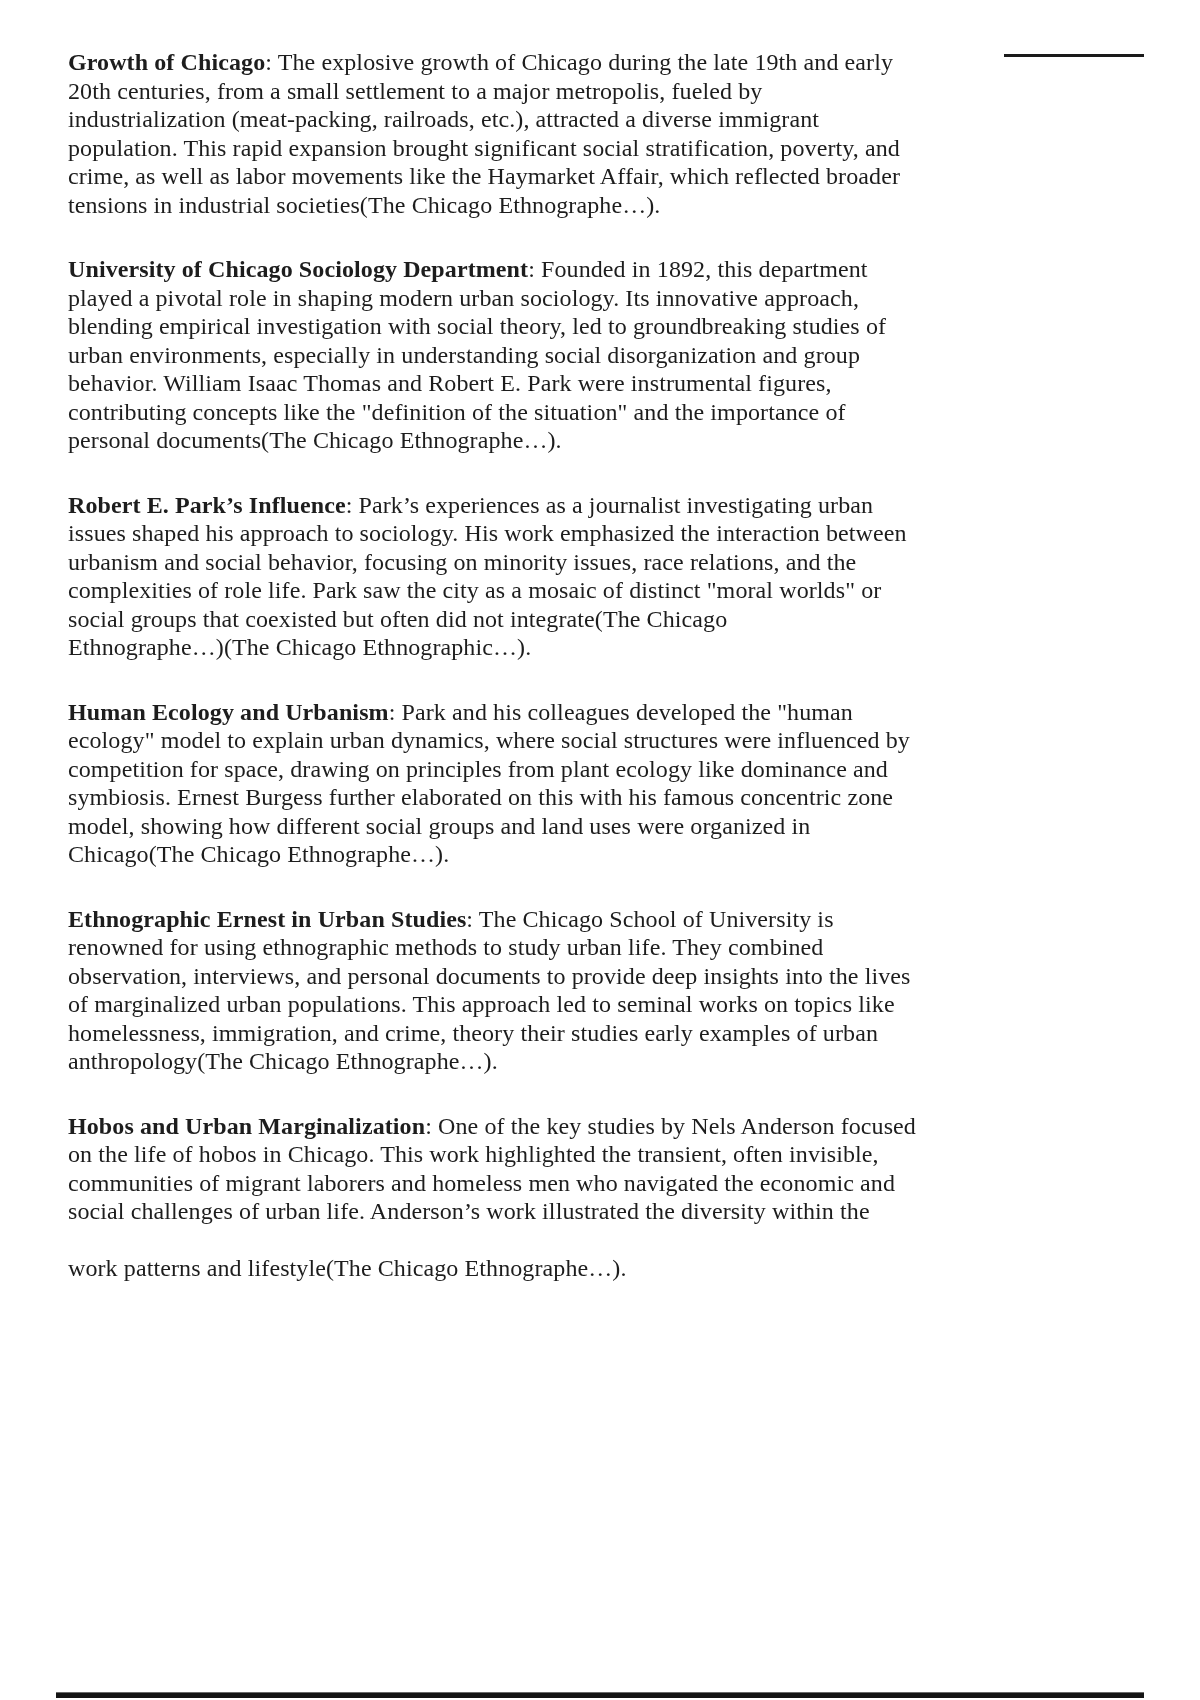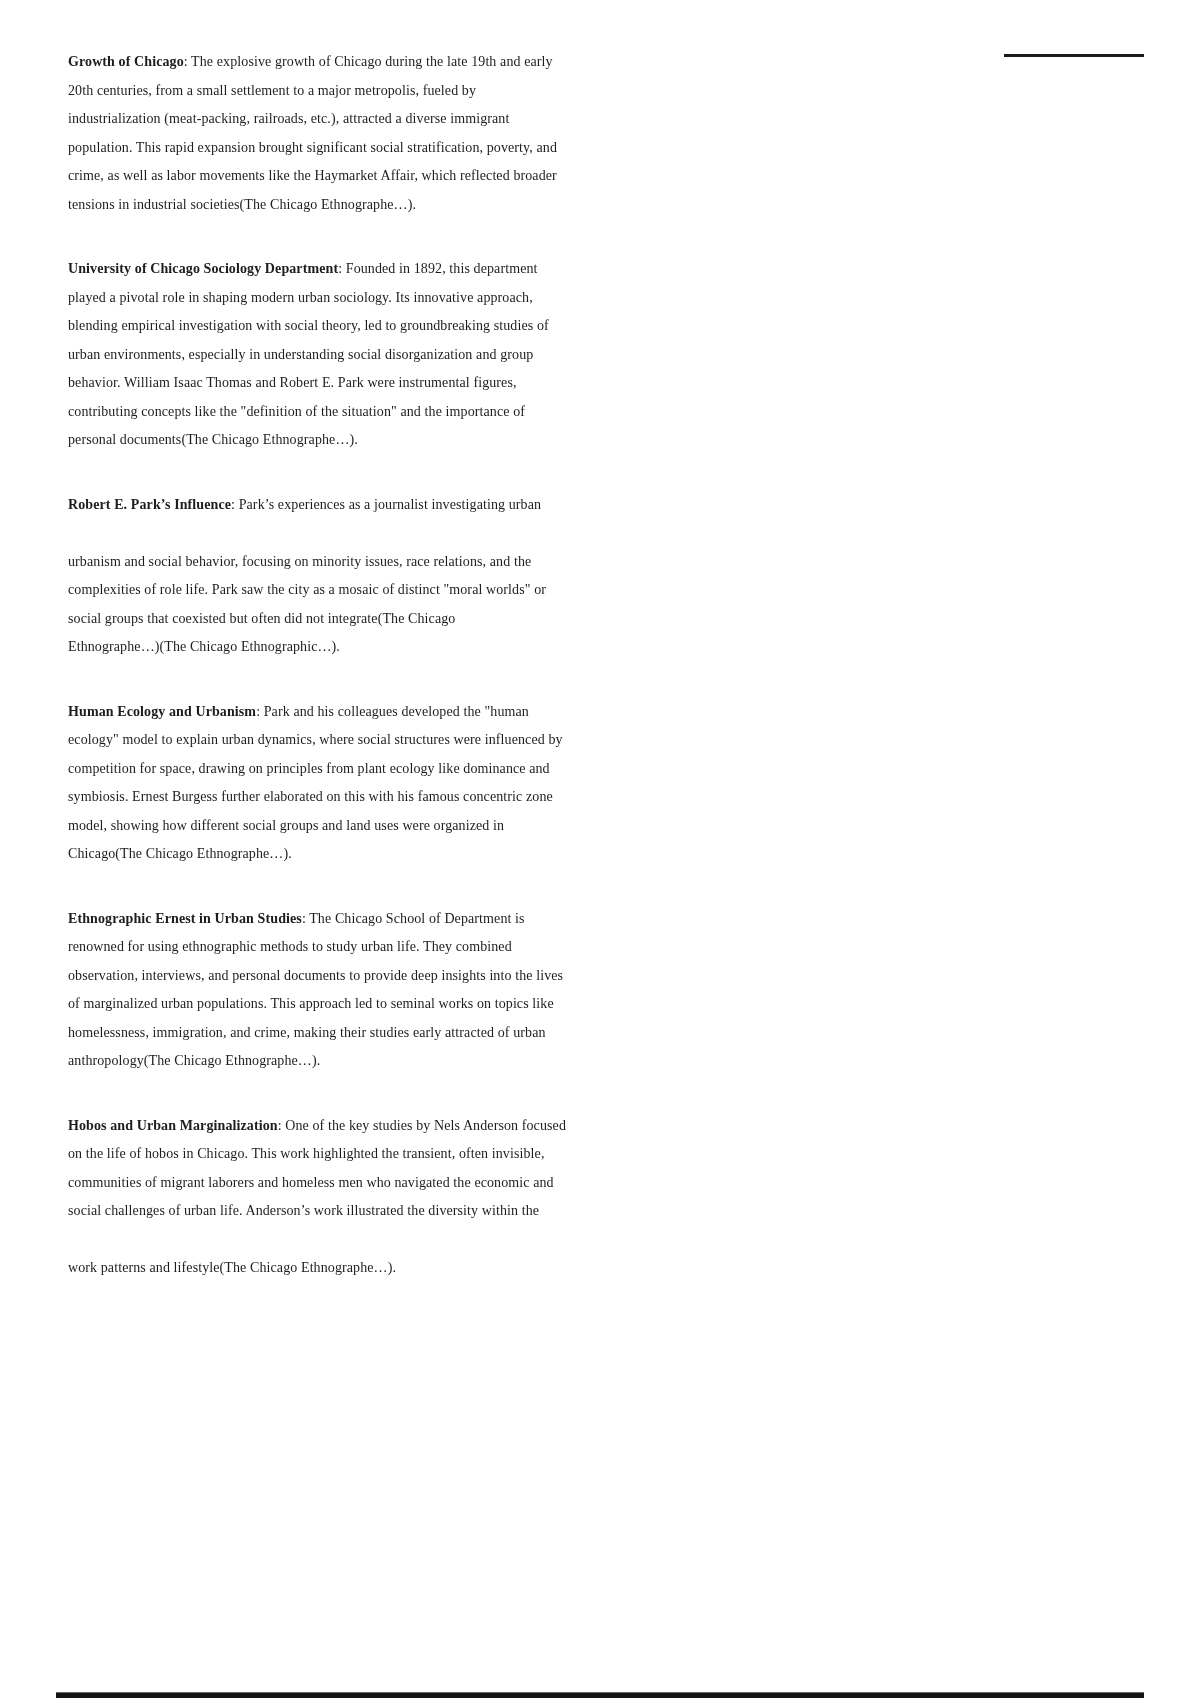--- a/index.html
+++ b/index.html
@@ -34,21 +34,21 @@
     width: 1088px;
     height: 5px;
     background: #141414;
     border-top: 1px solid #6a6a6a;
   }
   .doc {
     position: absolute;
     left: 68px;
     top: 48px;
     width: 1000px;
-    font-size: 14px;
+    font-size: 24px;
     line-height: 28.5px;
     color: #1d1d1d;
     letter-spacing: 0.1px;
   }
   .para {
     margin: 0 0 36px 0;
     white-space: nowrap;
   }
   .para b {
     font-weight: bold;
@@ -77,42 +77,42 @@
       <br><span>played a pivotal role in shaping modern urban sociology. Its innovative approach,</span>
       <br><span>blending empirical investigation with social theory, led to groundbreaking studies of</span>
       <br><span>urban environments, especially in understanding social disorganization and group</span>
       <br><span>behavior. William Isaac Thomas and Robert E. Park were instrumental figures,</span>
       <br><span>contributing concepts like the "definition of the situation" and the importance of</span>
       <br><span>personal documents(The Chicago Ethnographe…).</span>
     </p>
 
     <p class="para">
       <b>Robert E. Park’s Influence</b><span>: Park’s experiences as a journalist investigating urban</span>
-      <br>
+      <br><span>issues shaped his approach to sociology. His work emphasized the interaction between</span>
       <br><span>urbanism and social behavior, focusing on minority issues, race relations, and the</span>
       <br><span>complexities of role life. Park saw the city as a mosaic of distinct "moral worlds" or</span>
       <br><span>social groups that coexisted but often did not integrate(The Chicago</span>
       <br><span>Ethnographe…)(The Chicago Ethnographic…).</span>
     </p>
 
     <p class="para">
       <b>Human Ecology and Urbanism</b><span>: Park and his colleagues developed the "human</span>
       <br><span>ecology" model to explain urban dynamics, where social structures were influenced by</span>
       <br><span>competition for space, drawing on principles from plant ecology like dominance and</span>
       <br><span>symbiosis. Ernest Burgess further elaborated on this with his famous concentric zone</span>
       <br><span>model, showing how different social groups and land uses were organized in</span>
       <br><span>Chicago(The Chicago Ethnographe…).</span>
     </p>
 
     <p class="para">
-      <b>Ethnographic Ernest in Urban Studies</b><span>: The Chicago School of Department is</span>
+      <b>Ethnographic Ernest in Urban Studies</b><span>: The Chicago School of University is</span>
       <br><span>renowned for using ethnographic methods to study urban life. They combined</span>
       <br><span>observation, interviews, and personal documents to provide deep insights into the lives</span>
       <br><span>of marginalized urban populations. This approach led to seminal works on topics like</span>
-      <br><span>homelessness, immigration, and crime, making their studies early attracted of urban</span>
+      <br><span>homelessness, immigration, and crime, theory their studies early examples of urban</span>
       <br><span>anthropology(The Chicago Ethnographe…).</span>
     </p>
 
     <p class="para">
       <b>Hobos and Urban Marginalization</b><span>: One of the key studies by Nels Anderson focused</span>
       <br><span>on the life of hobos in Chicago. This work highlighted the transient, often invisible,</span>
       <br><span>communities of migrant laborers and homeless men who navigated the economic and</span>
       <br><span>social challenges of urban life. Anderson’s work illustrated the diversity within the</span>
       <br>
       <br><span>work patterns and lifestyle(The Chicago Ethnographe…).</span>

